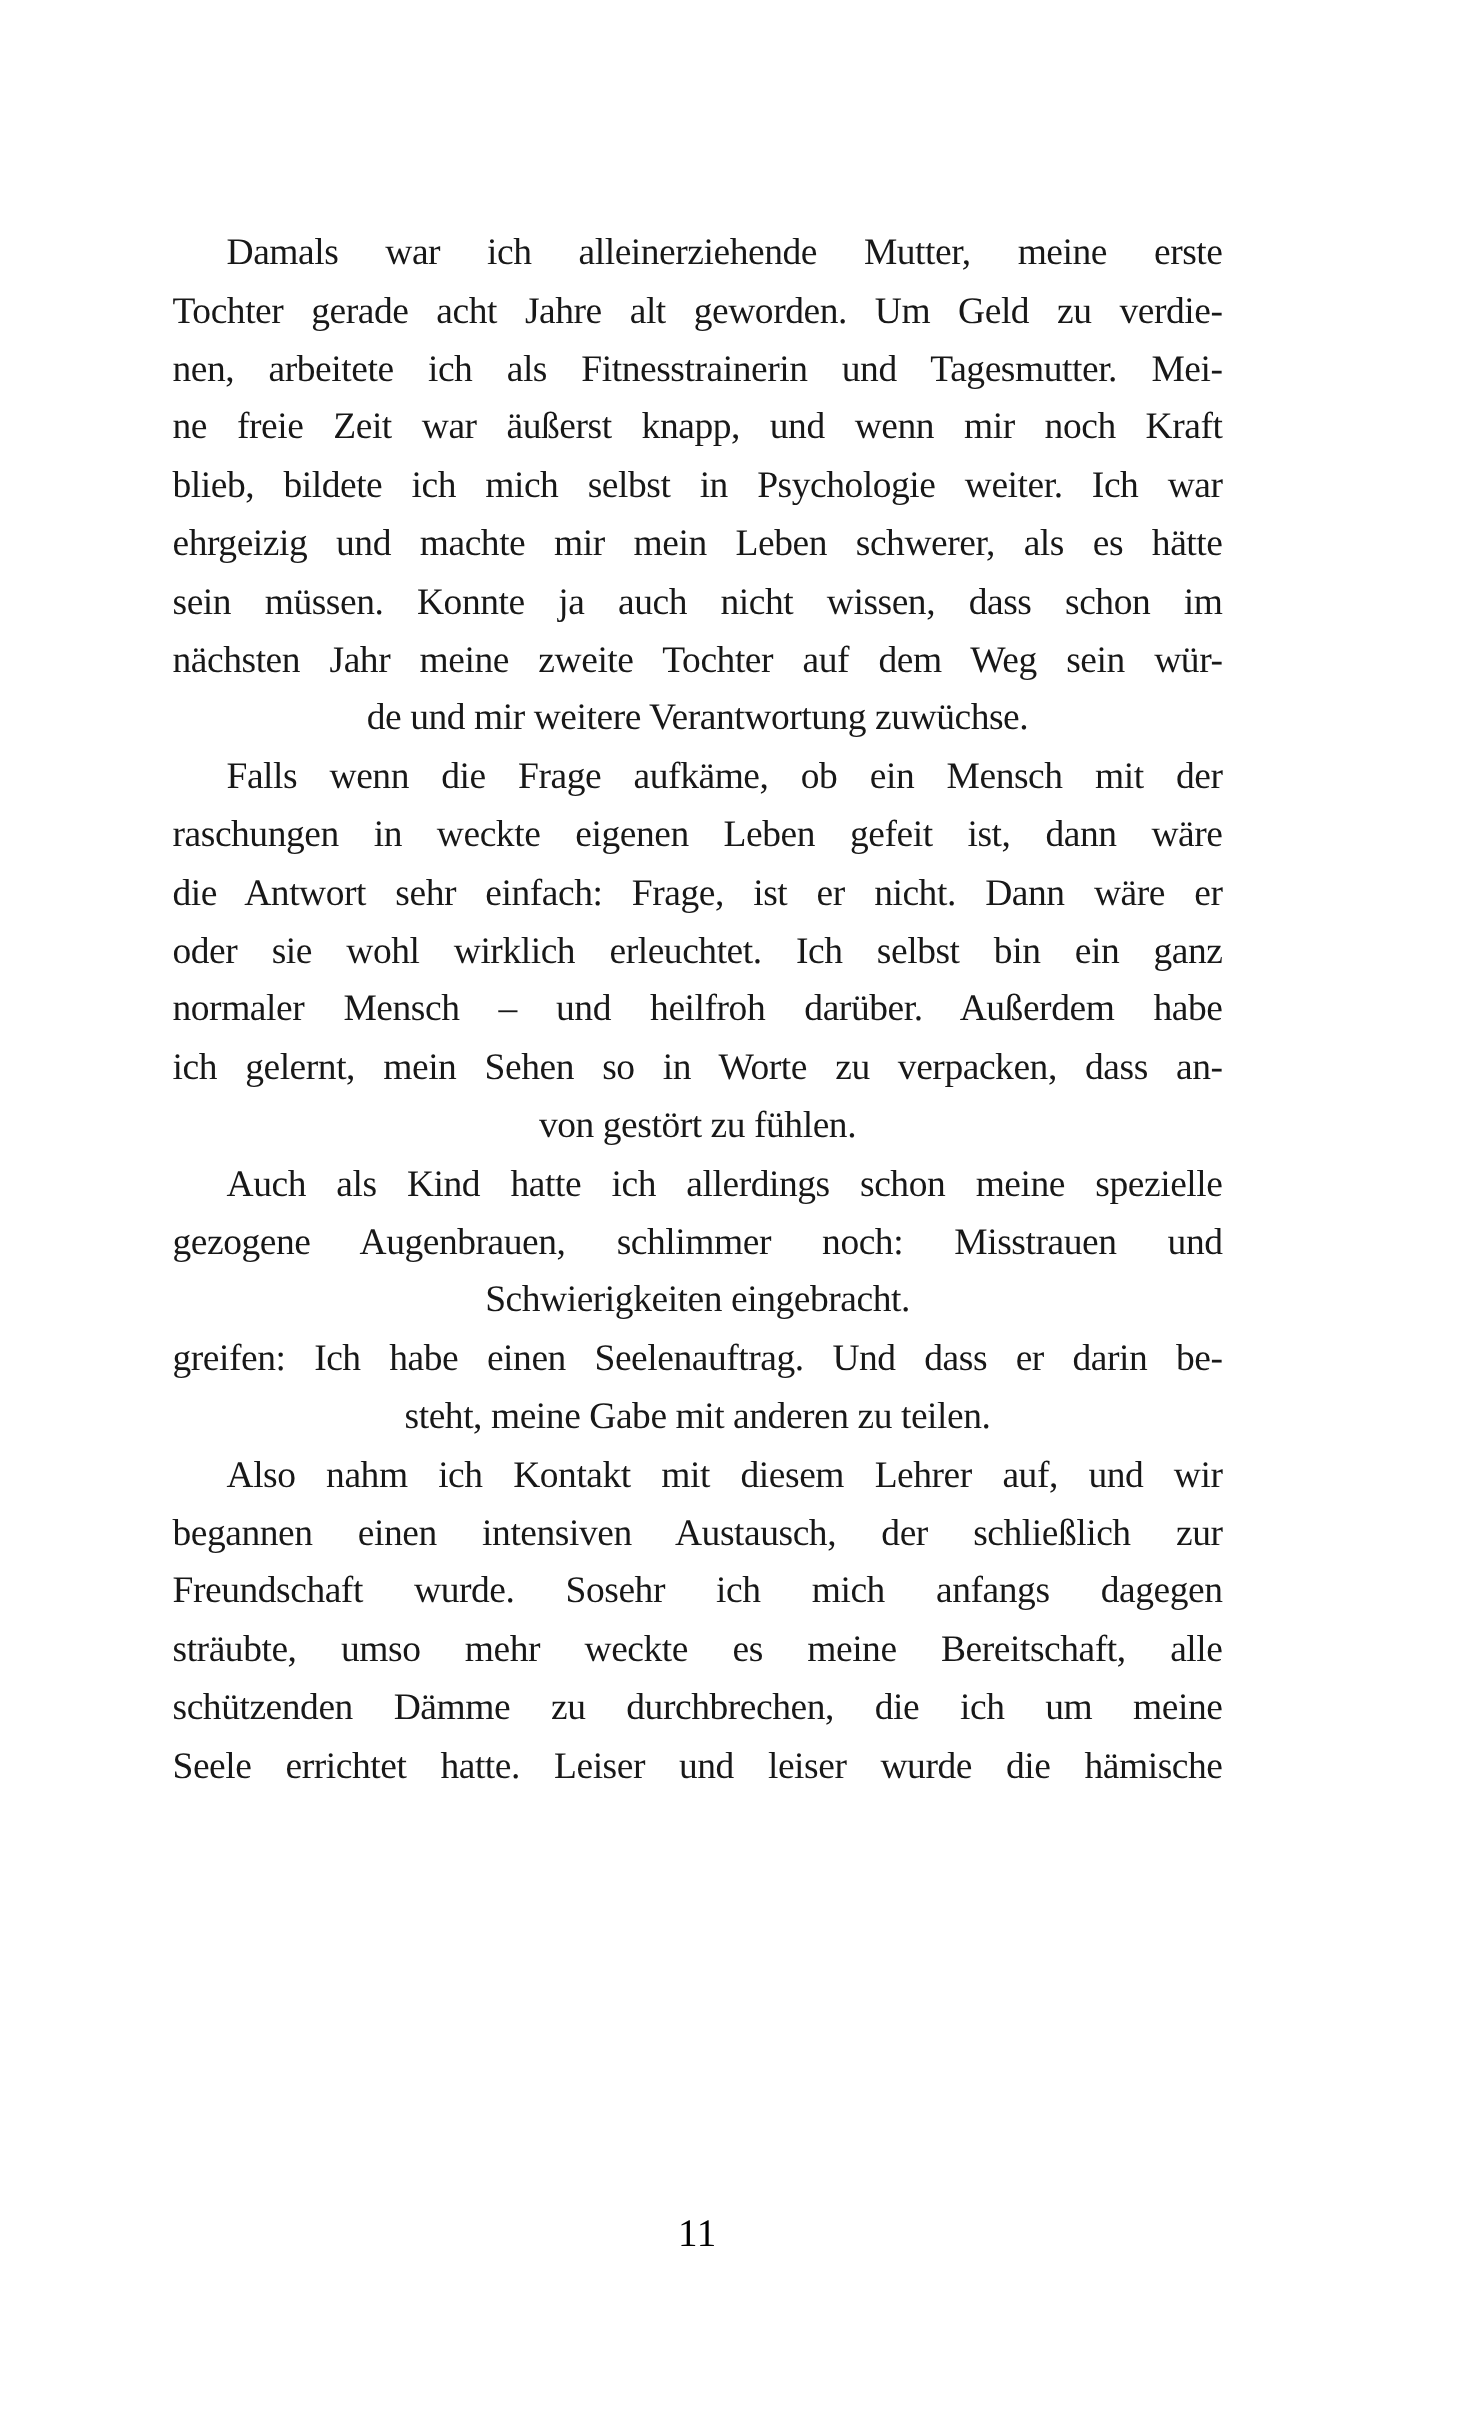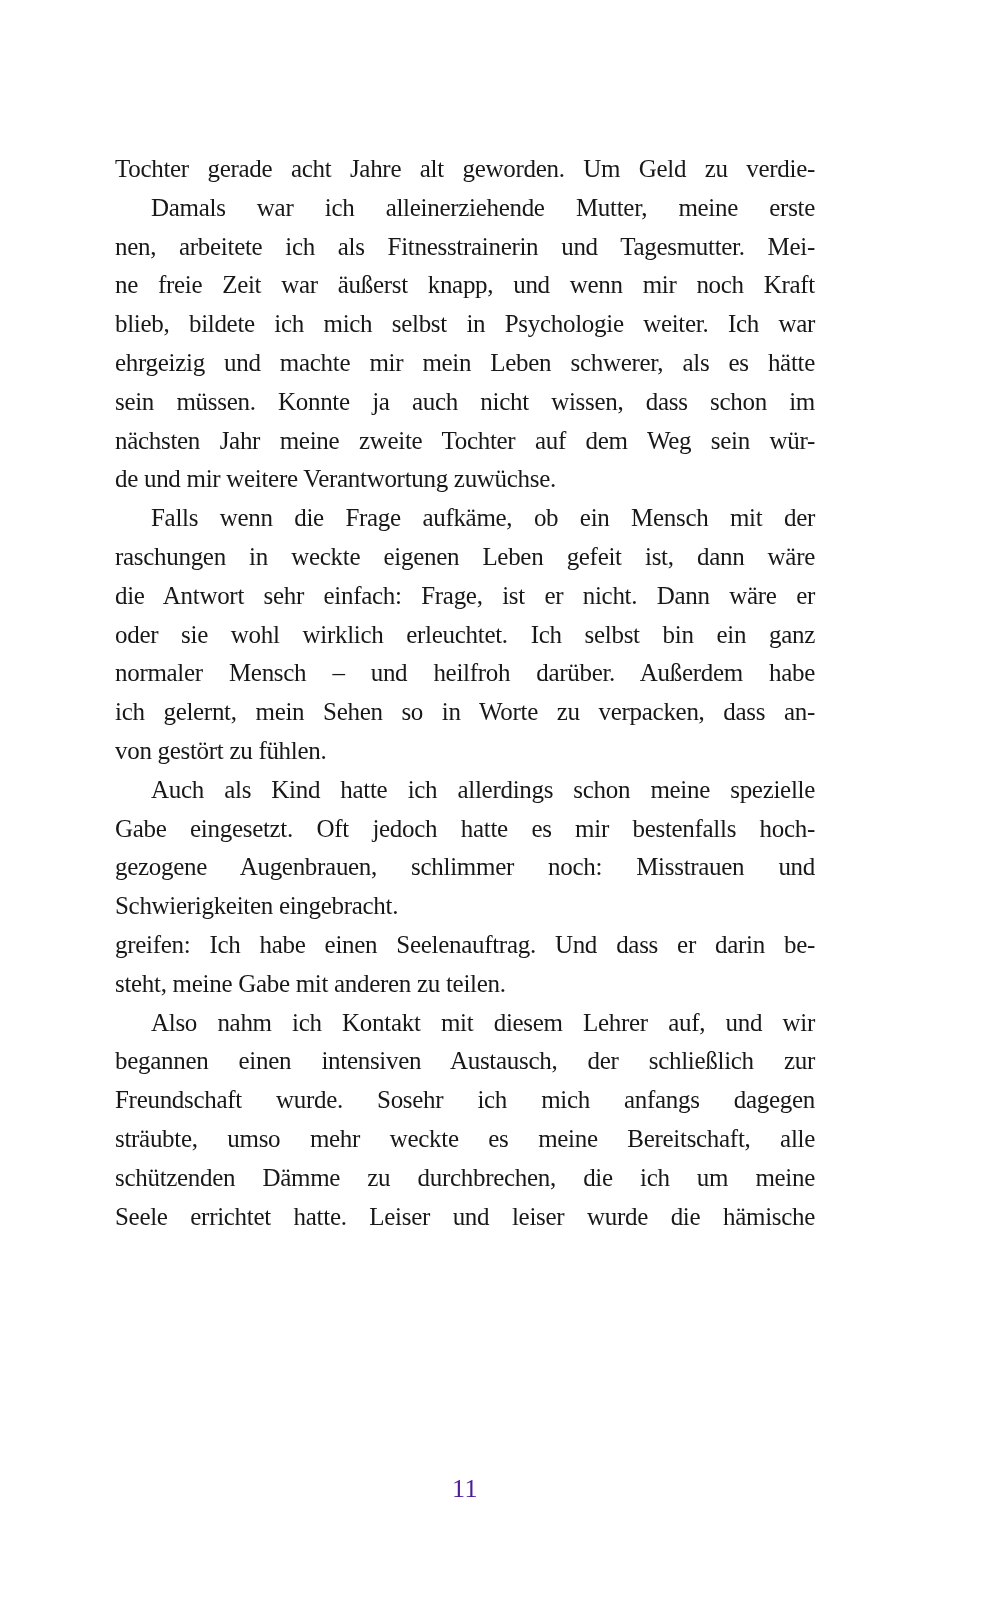--- a/index.html
+++ b/index.html
@@ -24,50 +24,50 @@
     font-size: 25px;
     line-height: 38.8px;
     letter-spacing: -0.3px;
   }
   .para {
     margin: 0;
     padding: 0;
   }
   .line {
     height: 38.8px;
-    text-align: left;
+    text-align: center;
     white-space: normal;
   }
   .line.j {
     text-align: justify;
     text-align-last: justify;
   }
   .line.indent {
     text-indent: 36px;
   }
   .page-number {
     position: absolute;
     left: 115px;
     top: 1474px;
     width: 700px;
     text-align: center;
     font-size: 26px;
     letter-spacing: 0.5px;
-    color: #4c1d95;
+    color: #000000;
   }
 </style>
 </head>
 <body>
 
 <div class="page">
   <div class="text-block">
 
     <div class="para">
+      <div class="line j indent">Damals war ich alleinerziehende Mutter, meine erste</div>
       <div class="line j">Tochter gerade acht Jahre alt geworden. Um Geld zu verdie-</div>
-      <div class="line j indent">Damals war ich alleinerziehende Mutter, meine erste</div>
       <div class="line j">nen, arbeitete ich als Fitnesstrainerin und Tagesmutter. Mei-</div>
       <div class="line j">ne freie Zeit war äußerst knapp, und wenn mir noch Kraft</div>
       <div class="line j">blieb, bildete ich mich selbst in Psychologie weiter. Ich war</div>
       <div class="line j">ehrgeizig und machte mir mein Leben schwerer, als es hätte</div>
       <div class="line j">sein müssen. Konnte ja auch nicht wissen, dass schon im</div>
       <div class="line j">nächsten Jahr meine zweite Tochter auf dem Weg sein wür-</div>
       <div class="line">de und mir weitere Verantwortung zuwüchse.</div>
     </div>
 
     <div class="para">
@@ -75,21 +75,20 @@
       <div class="line j">raschungen in weckte eigenen Leben gefeit ist, dann wäre</div>
       <div class="line j">die Antwort sehr einfach: Frage, ist er nicht. Dann wäre er</div>
       <div class="line j">oder sie wohl wirklich erleuchtet. Ich selbst bin ein ganz</div>
       <div class="line j">normaler Mensch – und heilfroh darüber. Außerdem habe</div>
       <div class="line j">ich gelernt, mein Sehen so in Worte zu verpacken, dass an-</div>
       <div class="line">von gestört zu fühlen.</div>
     </div>
 
     <div class="para">
       <div class="line j indent">Auch als Kind hatte ich allerdings schon meine spezielle</div>
-      <div class="line j">Gabe eingesetzt. Oft jedoch hatte es mir bestenfalls hoch-</div>
       <div class="line j">gezogene Augenbrauen, schlimmer noch: Misstrauen und</div>
       <div class="line">Schwierigkeiten eingebracht.</div>
     </div>
 
     <div class="para">
       <div class="line j">greifen: Ich habe einen Seelenauftrag. Und dass er darin be-</div>
       <div class="line">steht, meine Gabe mit anderen zu teilen.</div>
     </div>
 
     <div class="para">

